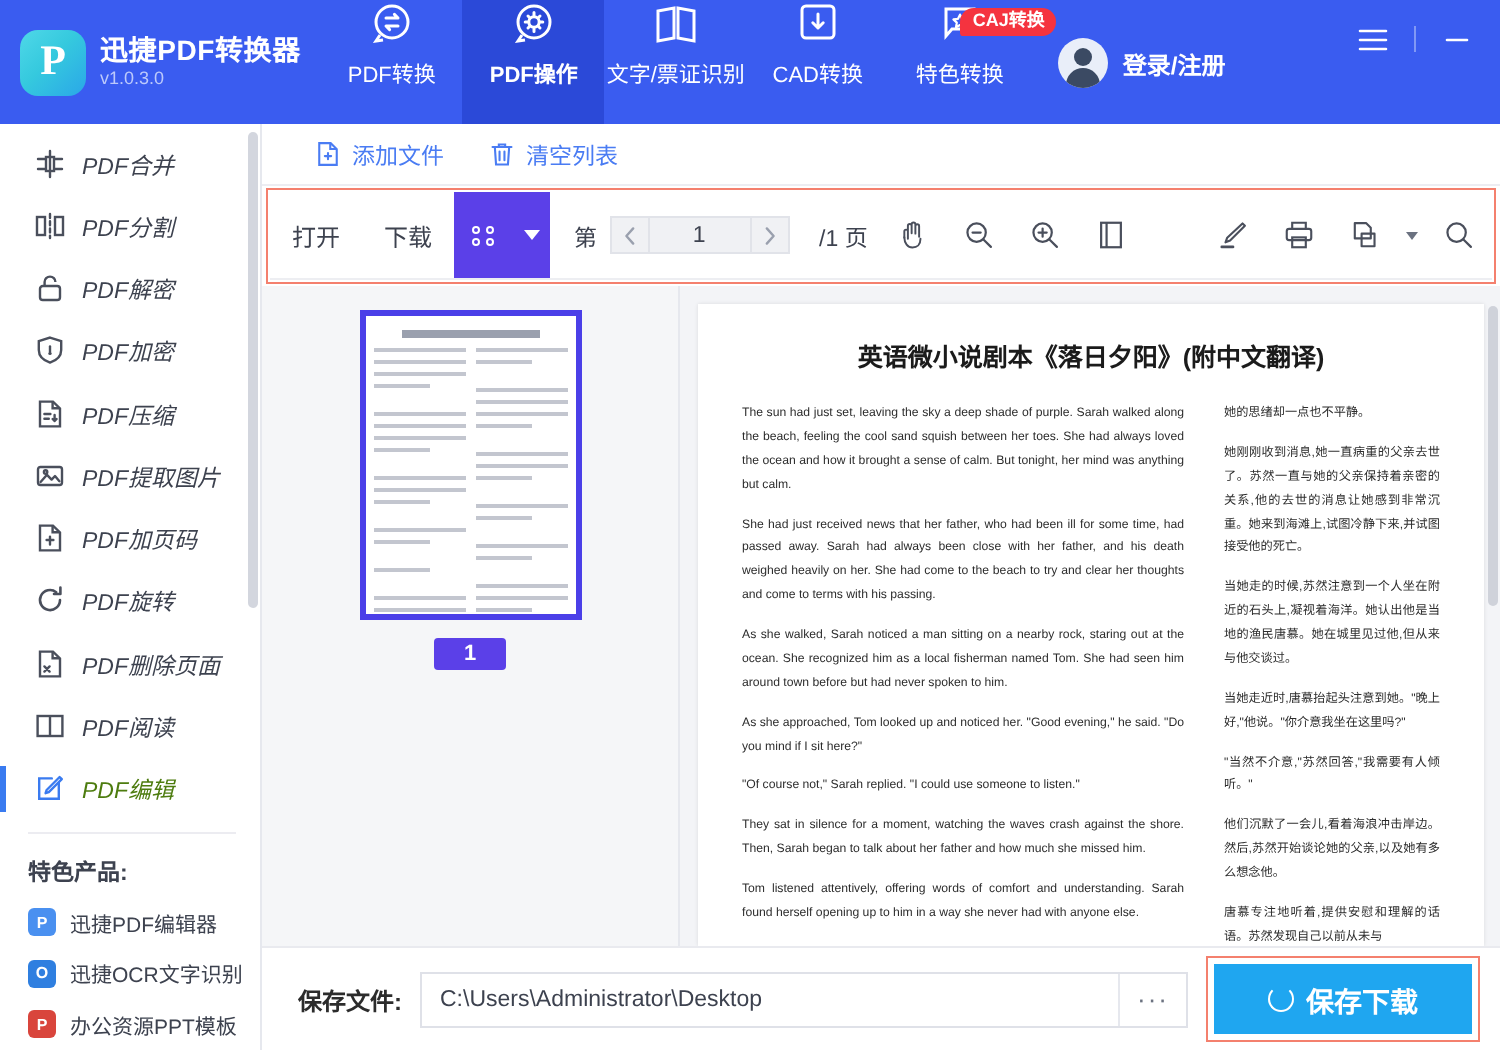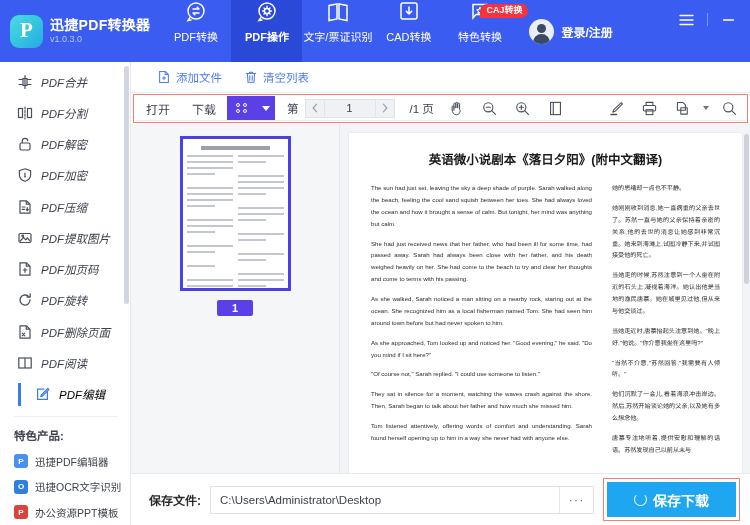--- a/index.html
+++ b/index.html
@@ -73,21 +73,21 @@
     width: 131px; flex: 0 0 131px; background: #ffffff;
     border-right: 1px solid #e6e8ee; position: relative;
     display: flex; flex-direction: column; padding-top: 4px;
   }
   .side-item {
     height: 32px; display: flex; align-items: center; gap: 8px;
     padding-left: 17px; cursor: pointer; position: relative; color: #3d424f;
   }
   .side-item .sico { width: 16px; height: 16px; flex: 0 0 16px; display: block; }
   .side-item .slbl { font-size: 11.5px; white-space: nowrap; font-style: italic; }
-  .side-item.active { color: #000000; margin-left: 18px; }
+  .side-item.active { color: #4d7c0f; }
   .side-item.active::before {
     content: ""; position: absolute; left: 0; top: 4px; bottom: 4px;
     width: 3px; background: #3a7bf0;
   }
   .side-sep { height: 1px; background: #ececf1; margin: 6px 12px 6px 14px; }
   .side-head { font-size: 11.5px; color: #3d424f; font-weight: bold; padding: 4px 0 6px 14px; }
   .prod-item { height: 26px; display: flex; align-items: center; gap: 7px; padding-left: 14px; cursor: pointer; }
   .prod-ico { width: 14px; height: 14px; border-radius: 3px; flex: 0 0 14px; display: flex; align-items: center; justify-content: center; font-size: 8px; color: #fff; font-weight: bold; }
   .prod-lbl { font-size: 10.5px; color: #3d424f; white-space: nowrap; }
 
@@ -101,21 +101,21 @@
   .filebtn { display: flex; align-items: center; gap: 5px; cursor: pointer; color: #4a7cf3; font-size: 11.5px; }
   .filebtn .ico { width: 14px; height: 14px; display: block; flex: 0 0 14px; }
 
   
   .toolwrap { position: relative; padding: 3px 4px 3px 4px; flex: 0 0 auto; }
   .toolwrap::after {
     content: ""; position: absolute; inset: 1px 2px 1px 2px;
     border: 1.6px solid #f4806e; pointer-events: none; z-index: 5;
   }
   .toolbar {
-    height: 25px; display: flex; align-items: stretch;
+    height: 44px; display: flex; align-items: stretch;
     background: #ffffff; border-bottom: 1px solid #edeef2;
   }
   .tb-text {
     display: flex; align-items: center; justify-content: center;
     padding: 0 11px; font-size: 12px; color: #3d424f; cursor: pointer;
   }
   .tb-grid {
     width: 30px; background: #5b40e8; display: flex; align-items: center; justify-content: center; cursor: pointer;
   }
   .tb-grid .dots { display: grid; grid-template-columns: 5px 5px; grid-gap: 2px; }

